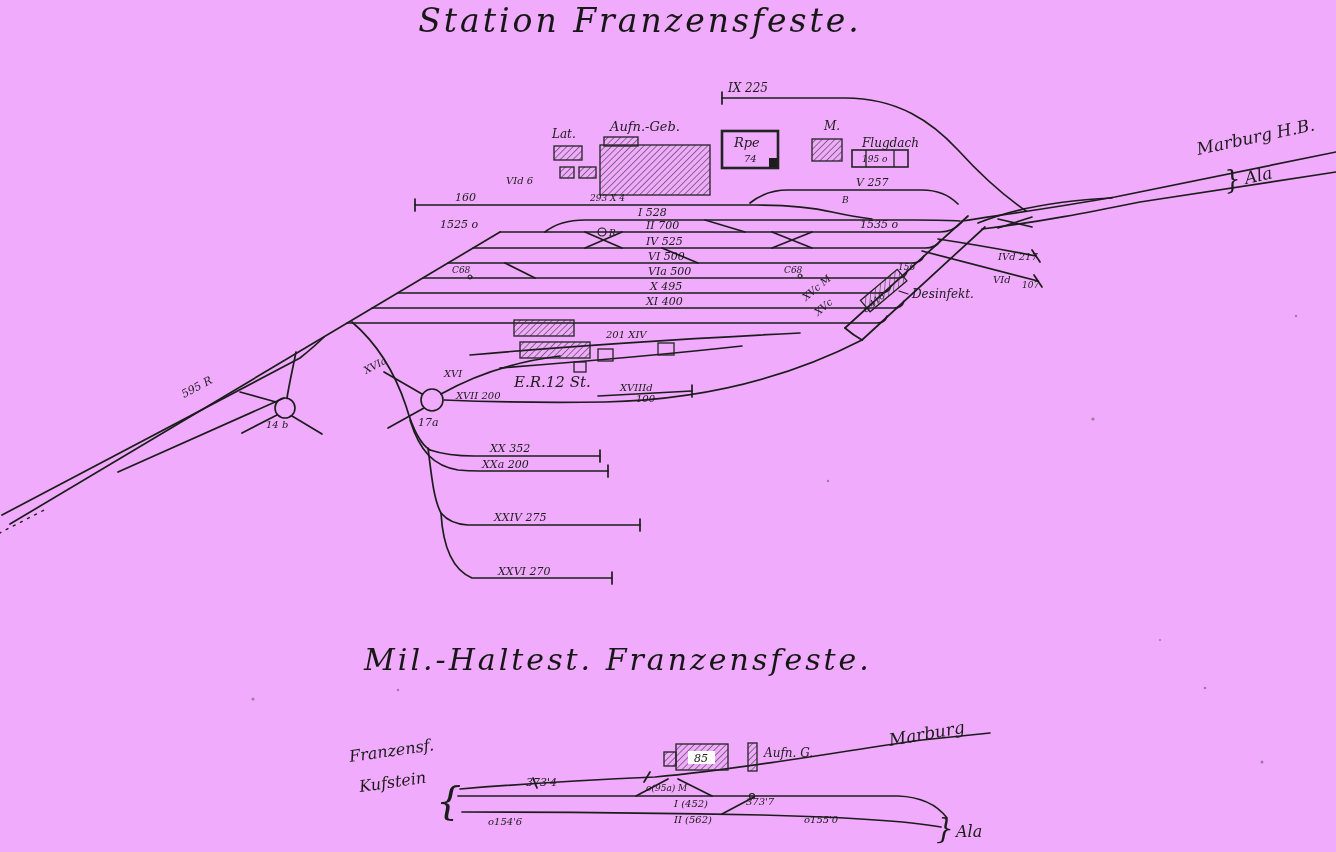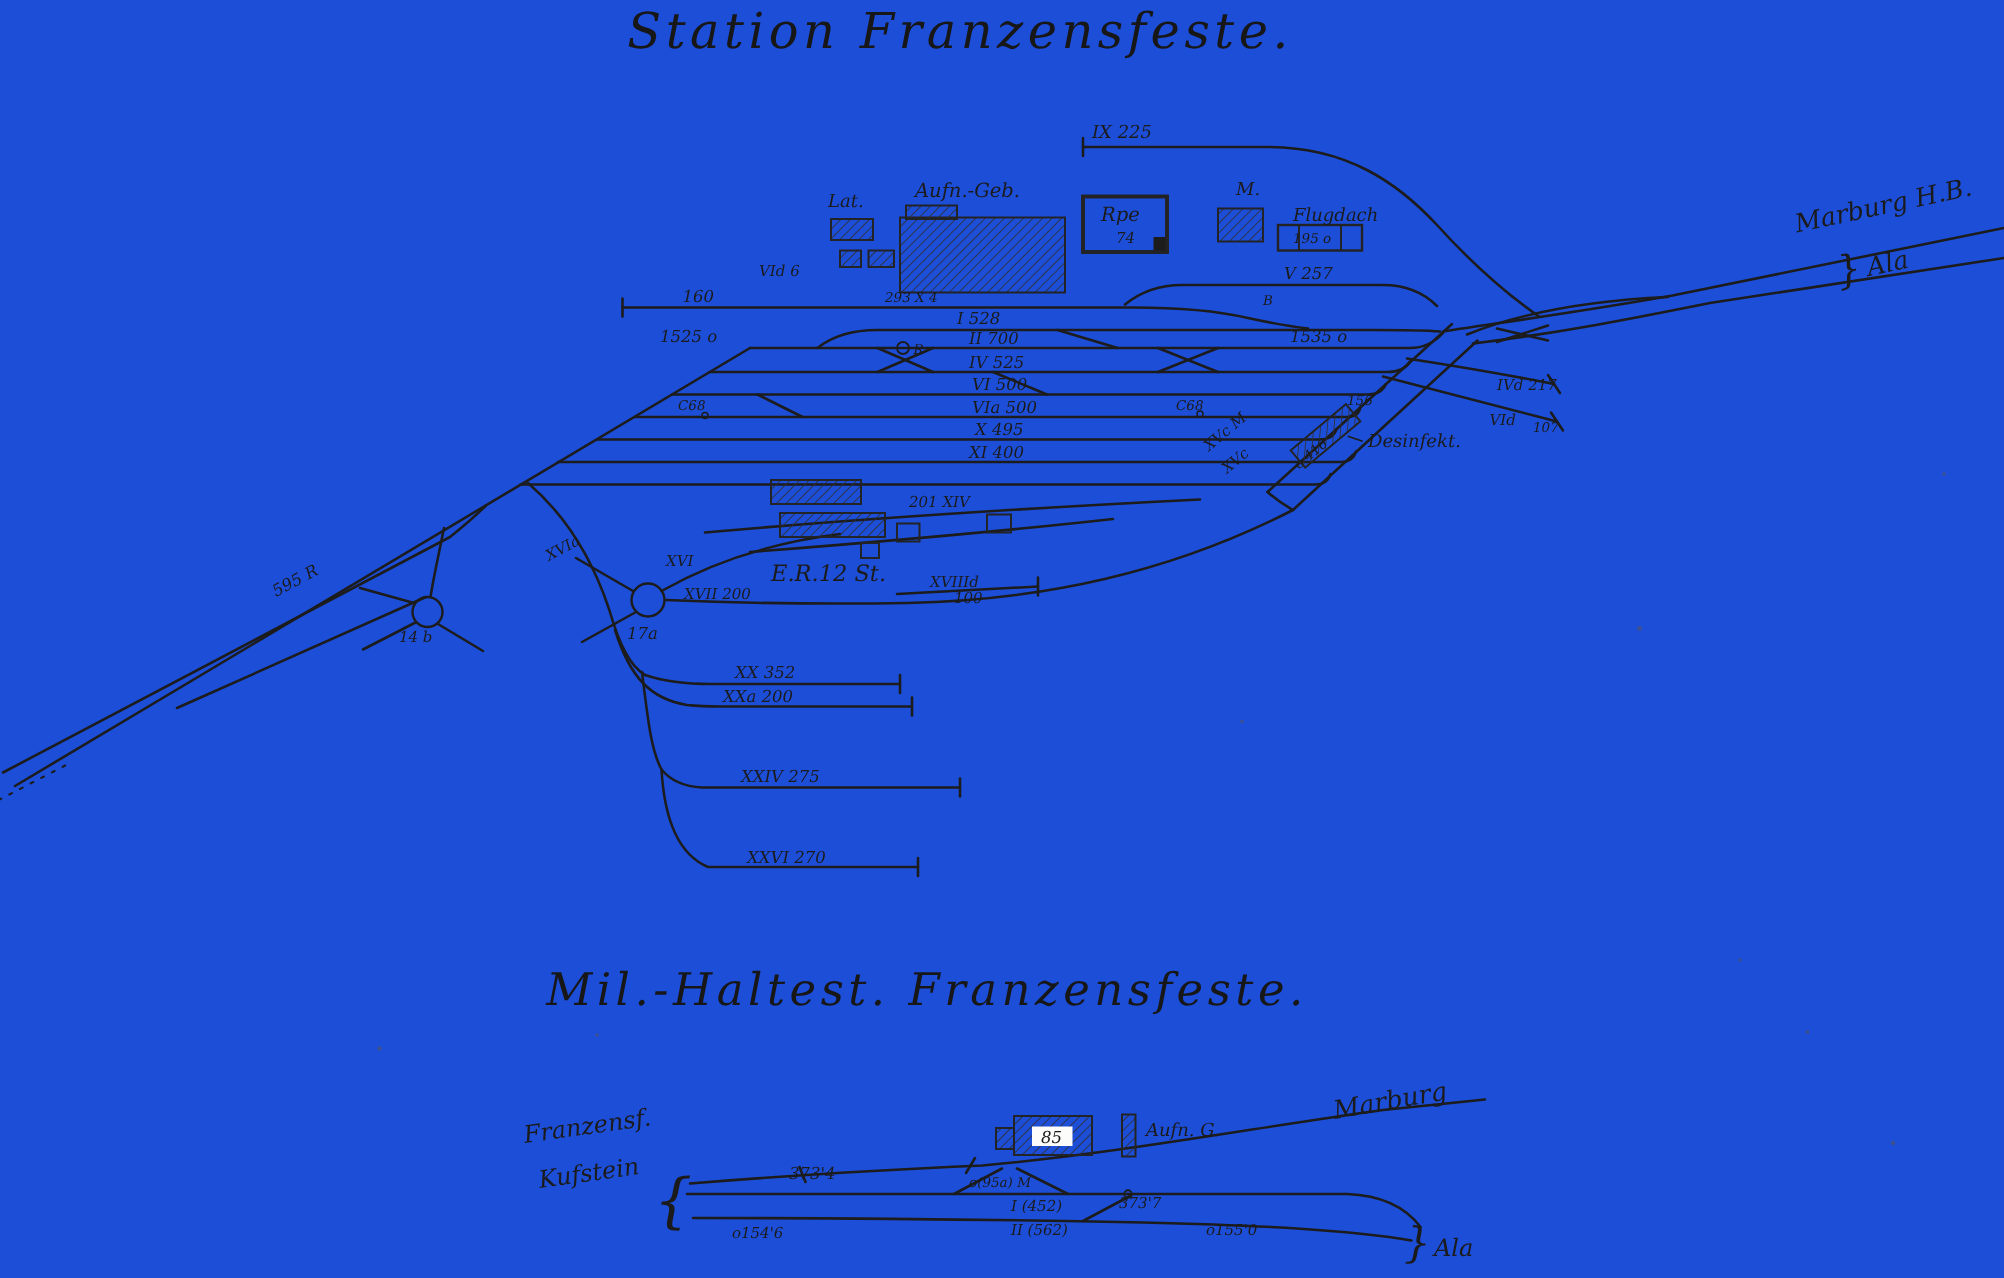--- a/index.html
+++ b/index.html
@@ -1,16 +1,16 @@
 <!DOCTYPE html>
 <html><head>
 <meta charset="utf-8">
 <style>
   html,body{margin:0;padding:0;background:#fcfcfa;}
-  .page{width:1336px;height:852px;position:relative;background:#1d4ed8;overflow:hidden;
+  .page{width:1336px;height:852px;position:relative;background:#f0abfc;overflow:hidden;
         font-family:"DejaVu Serif", serif;text-align:right;}
   svg{display:block;}
   .lbl{font-family:"DejaVu Serif", serif;font-style:italic;fill:#1b1b1b;}
   .title{font-family:"DejaVu Serif", serif;font-style:italic;fill:#171717;letter-spacing:3px;}
 </style>
 </head>
 <body>
 
 <div class="page">
 <svg width="1336" height="852" viewBox="0 0 1336 852">

